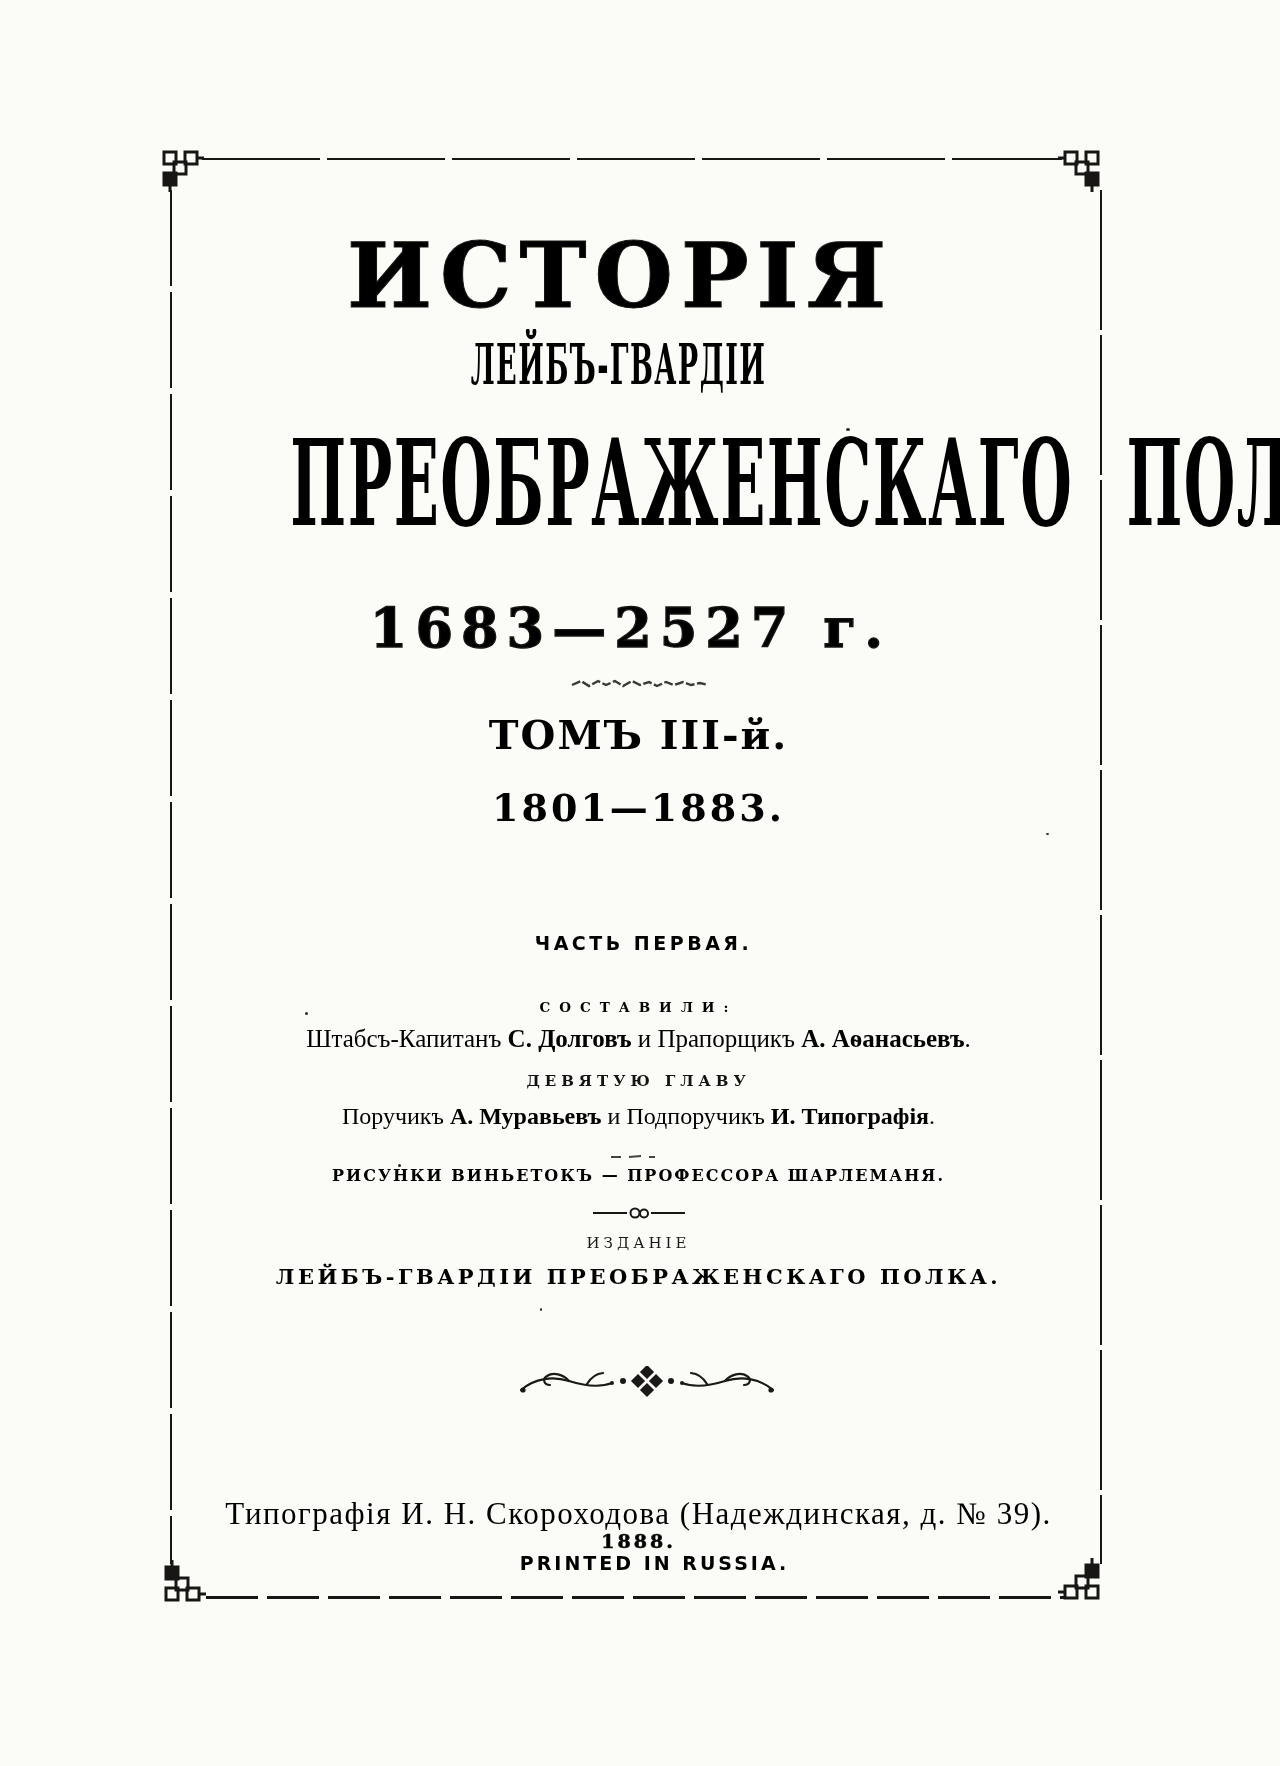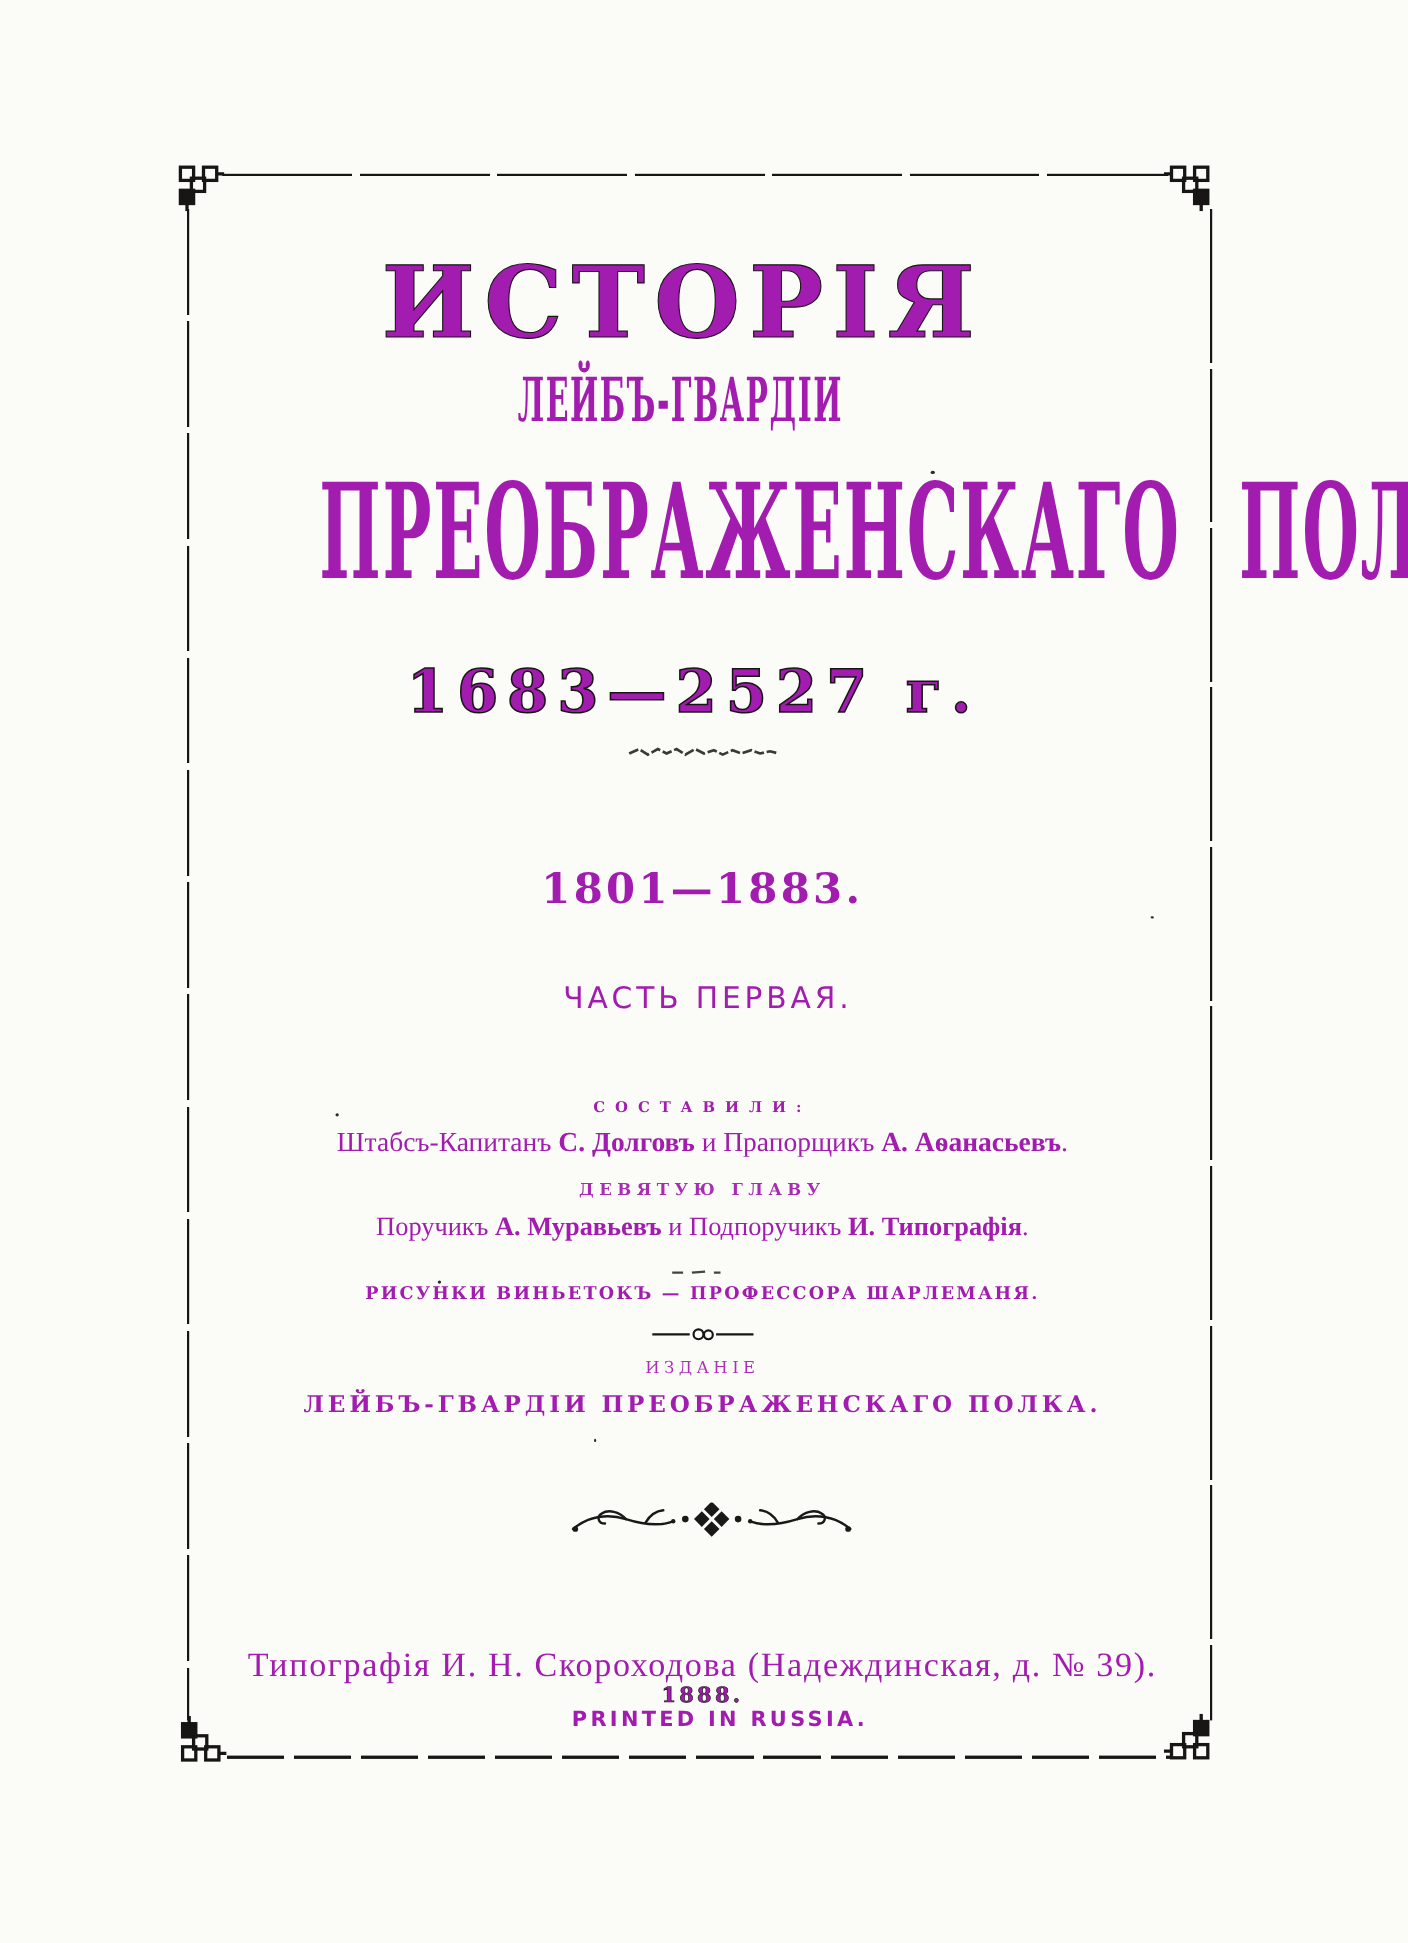--- a/index.html
+++ b/index.html
@@ -3,21 +3,21 @@
 <meta charset="utf-8">
 <style>
   html,body{margin:0;padding:0;background:#eef0ea;}
   .page{
     position:relative;
     width:1280px;height:1766px;
     margin:0 auto;
     background:#fbfbf7;
     overflow:hidden;
     font-family:"DejaVu Serif", serif;
-    color:#a21caf;
+    color:#000000;
   }
   
   .frame-line{position:absolute;}
   .fl-top{left:202px;top:158px;width:860px;height:2px;
     background:repeating-linear-gradient(90deg,#171614 0 118px,rgba(0,0,0,0) 118px 125px);}
   .fl-bottom{left:206px;top:1596px;width:860px;height:3px;
     background:repeating-linear-gradient(90deg,#171614 0 52px,rgba(0,0,0,0) 52px 61px);}
   .fl-left{left:170px;top:190px;width:2px;height:1374px;
     background:repeating-linear-gradient(180deg,#171614 0 96px,rgba(0,0,0,0) 96px 102px);}
   .fl-right{left:1100px;top:190px;width:2px;height:1374px;
@@ -38,21 +38,21 @@
     -webkit-text-stroke:1px #171614;}
   .t-subtitle{top:336px;font-weight:700;font-size:40px;letter-spacing:2px;margin-left:-20px;
     transform:scale(0.68,1.38);transform-origin:50% 0;}
   .t-regiment{top:420px;font-weight:700;font-size:80px;letter-spacing:2px;word-spacing:42px;margin-left:-6px;
     transform:scale(0.74,1.5);transform-origin:50% 0;}
   .t-years{top:600px;font-weight:700;font-size:54px;letter-spacing:8px;margin-left:-8px;
     -webkit-text-stroke:1.4px #171614;}
   .deco-squiggle{top:676px;margin-left:6px;}
   .t-volume{top:714px;font-weight:700;font-size:40px;letter-spacing:2px;}
   .t-vyears{top:788px;font-weight:700;font-size:38px;letter-spacing:3px;}
-  .t-part{top:894px;font-family:"DejaVu Sans",sans-serif;font-weight:400;font-size:27px;letter-spacing:3.5px;margin-left:5px;}
+  .t-part{top:934px;font-family:"DejaVu Sans",sans-serif;font-weight:700;font-size:19px;letter-spacing:3.5px;margin-left:5px;}
   .t-compiled{top:1000px;font-weight:700;font-size:13.5px;letter-spacing:9px;}
   .t-names1{top:1026px;font-family:"Liberation Serif",serif;font-size:25px;}
   .t-chapter-note{top:1074px;font-weight:700;font-size:15px;letter-spacing:5px;opacity:.92;}
   .t-names2{top:1104px;font-family:"Liberation Serif",serif;font-size:24px;}
   .deco-dashes{top:1148px;margin-left:-4px;opacity:.8;}
   .t-vigcredit{top:1168px;font-weight:700;font-size:16px;letter-spacing:2px;}
   .deco-rule{top:1204px;}
   .t-edlabel{top:1236px;font-size:15px;letter-spacing:4px;opacity:.9;}
   .t-edname{top:1266px;font-weight:700;font-size:21px;letter-spacing:3.5px;}
   .deco-vignette{top:1366px;margin-left:8px;}
@@ -115,20 +115,21 @@
   <div class="line t-subtitle">ЛЕЙБЪ-ГВАРДІИ</div>
   <div class="line t-regiment">ПРЕОБРАЖЕНСКАГО ПОЛКА</div>
   <div class="line t-years">1683—2527 г.</div>
 
   <div class="line deco-squiggle">
     <svg width="150" height="14" viewBox="0 0 150 14">
       <path d="M2 9 l9 -4 8 5 9 -5 8 4 9 -4 8 5 9 -5 8 4 9 -3 8 4 9 -4 8 3 9 -3 8 3 9 -2 8 2" fill="none" stroke="#171614" stroke-width="2.4" stroke-dasharray="9 2.5" opacity=".85"></path>
     </svg>
   </div>
 
+  <div class="line t-volume">ТОМЪ III-й.</div>
   <div class="line t-vyears">1801—1883.</div>
   <div class="line t-part">ЧАСТЬ ПЕРВАЯ.</div>
 
   <div class="line t-compiled">СОСТАВИЛИ:</div>
 
   <p class="line t-names1">
     <span>Штабсъ-Капитанъ</span>
     <b>С. Долговъ</b>
     <span>и Прапорщикъ</span>
     <b>А. Аѳанасьевъ</b><span>.</span>

